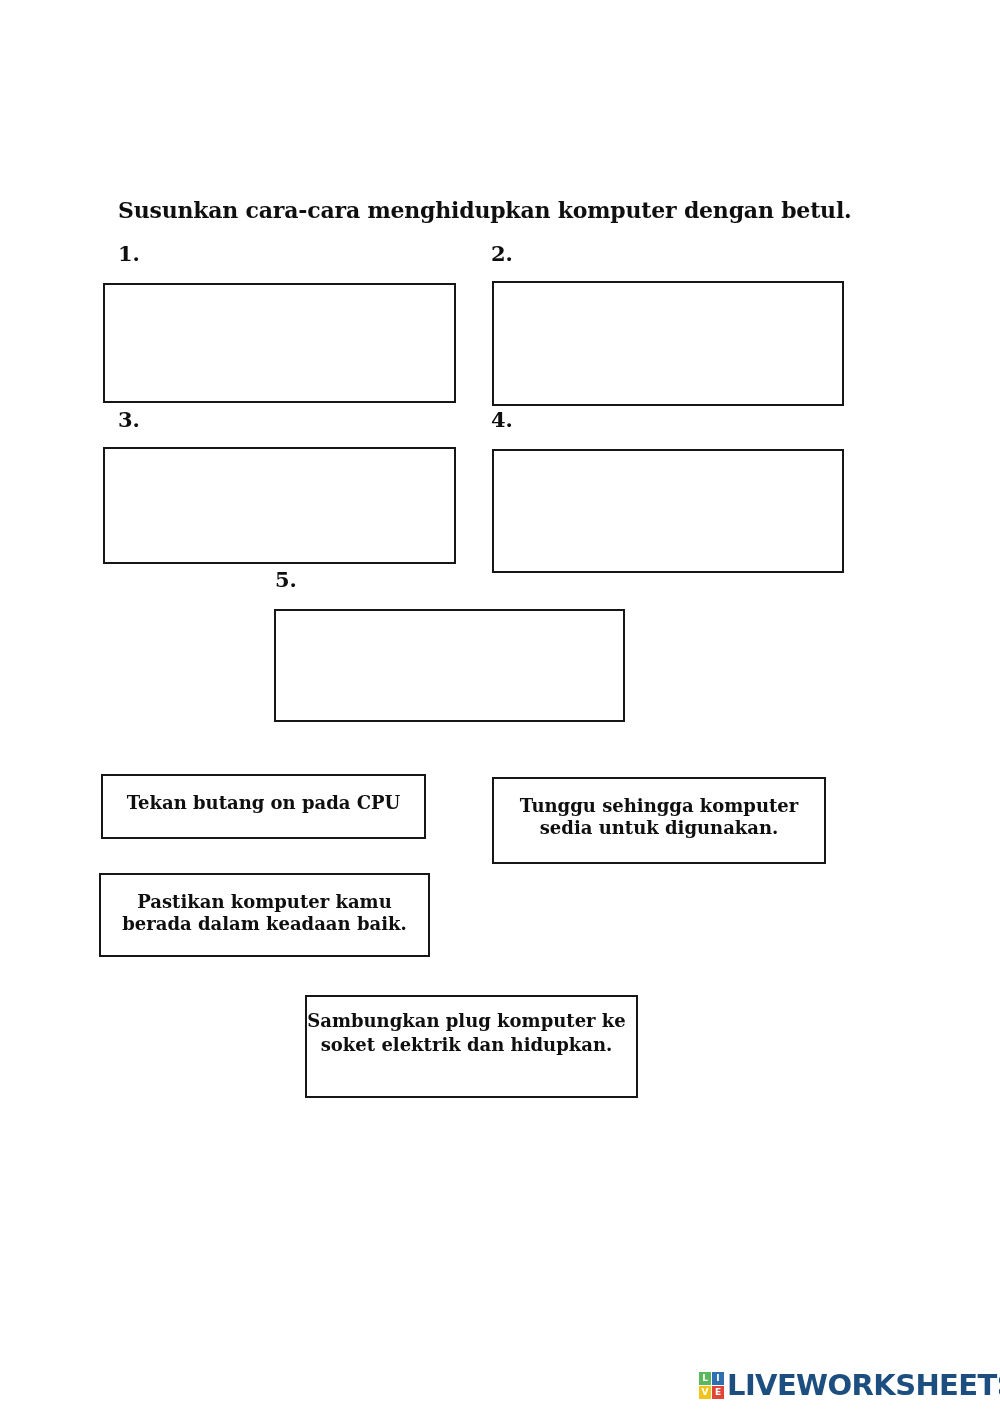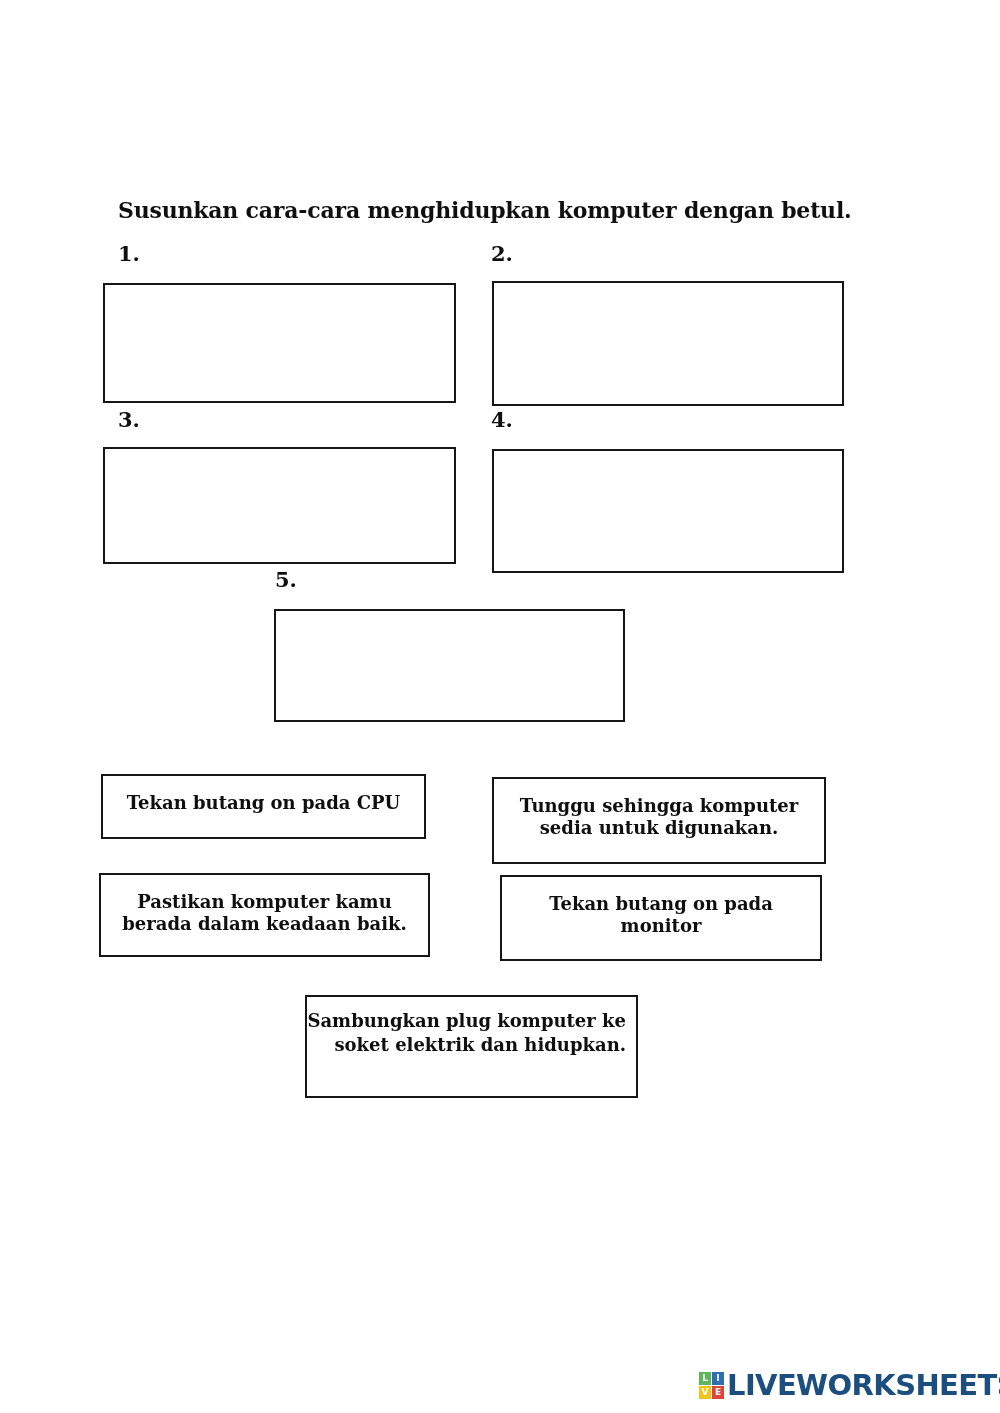--- a/index.html
+++ b/index.html
@@ -74,21 +74,21 @@
     color: #100f0f;
     padding: 16px 14px 0 14px;
     text-align: center;
   }
   .ans-cpu      { left: 101px; top: 756px; width: 325px; height: 65px; margin-top: 18px; }
   .ans-tunggu   { left: 492px; top: 752px; width: 334px; height: 87px; margin-top: 25px; }
   .ans-pastikan { left: 99px;  top: 873px; width: 331px; height: 84px; }
   .ans-monitor  { left: 500px; top: 875px; width: 322px; height: 86px; }
   .ans-plug     {
     left: 305px; top: 995px; width: 333px; height: 103px;
-    text-align: right;
+    text-align: center;
     padding: 12px 10px 0 0;
     line-height: 1.32;
   }
 
   
   .footer-logo {
     position: absolute;
     left: 699px;
     top: 1371px;
     display: flex;
@@ -144,21 +144,20 @@
   <div class="drop-box drop-3"></div>
   <div class="drop-box drop-4"></div>
   <div class="drop-box drop-5"></div>
 
   <div class="answer-card ans-cpu">Tekan butang on pada CPU</div>
 
   <div class="answer-card ans-tunggu">Tunggu sehingga komputer sedia untuk digunakan.</div>
 
   <div class="answer-card ans-pastikan">Pastikan komputer kamu berada dalam keadaan baik.</div>
 
-  <div class="answer-card ans-monitor">Tekan butang on pada monitor</div>
 
   <div class="answer-card ans-plug">Sambungkan plug komputer ke soket elektrik dan hidupkan.</div>
 
   <div class="footer-logo">
     <div class="logo-tiles">
       <span class="logo-tile tile-l">L</span>
       <span class="logo-tile tile-i">I</span>
       <span class="logo-tile tile-v">V</span>
       <span class="logo-tile tile-e">E</span>
     </div>

